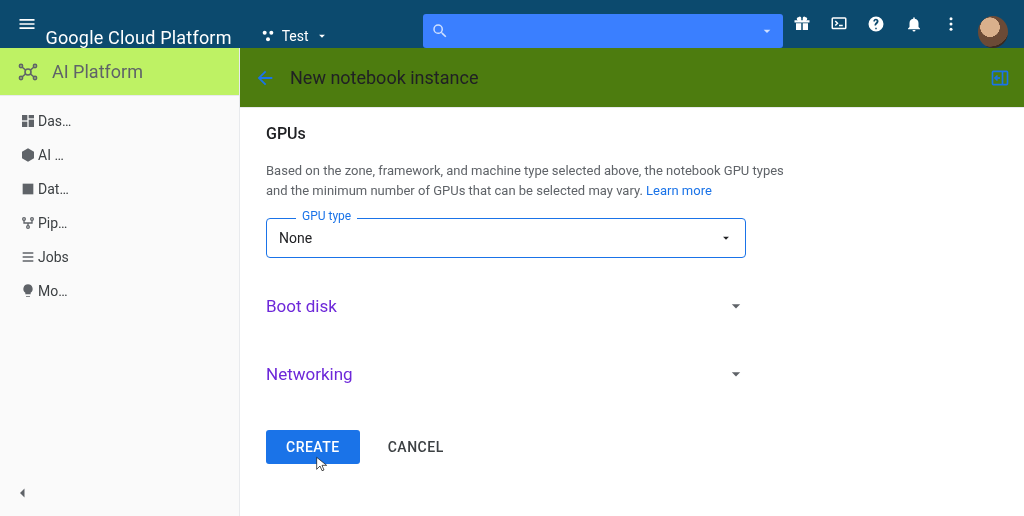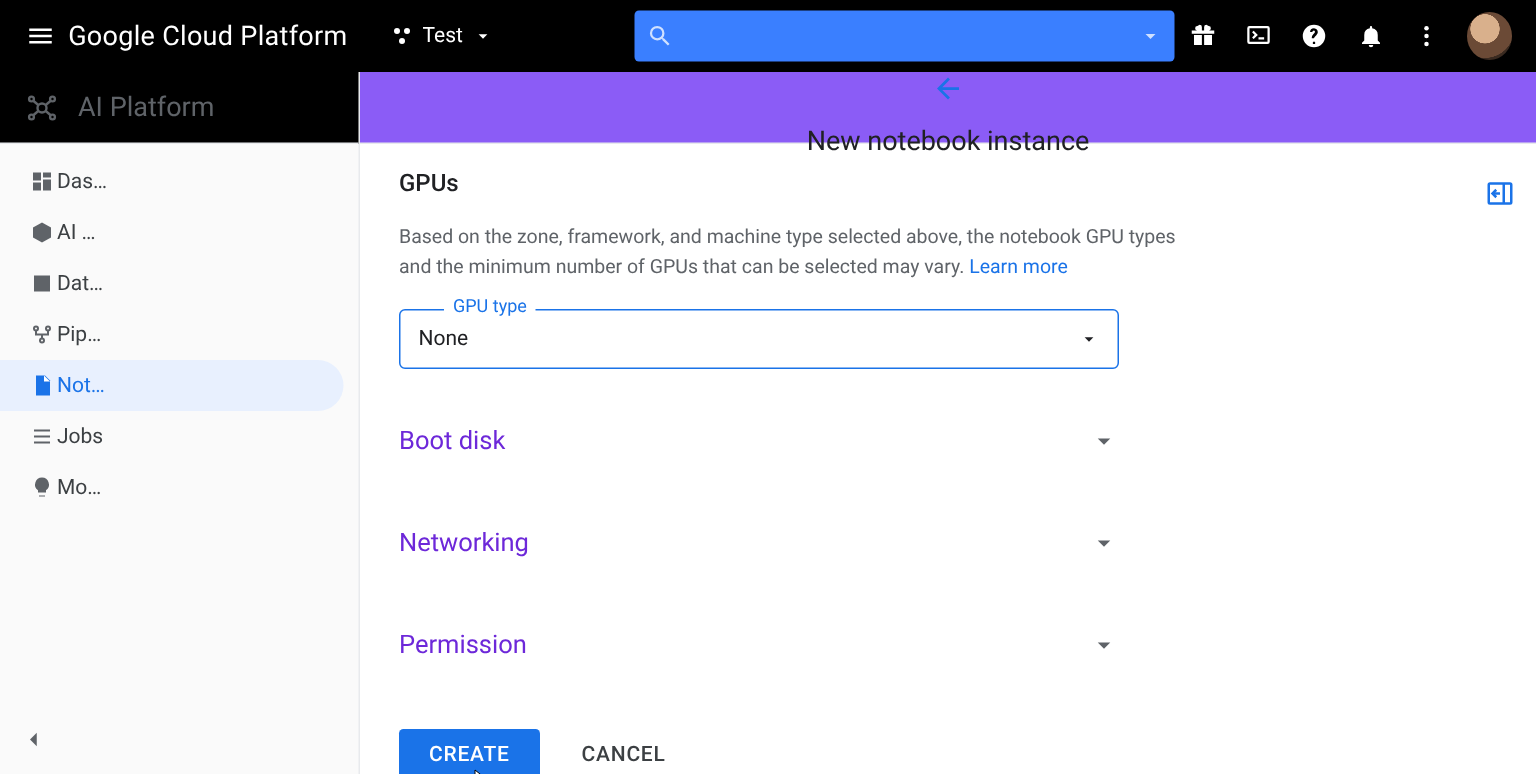--- a/index.html
+++ b/index.html
@@ -1,21 +1,21 @@
 <!DOCTYPE html>
 <html><head>
 <meta charset="utf-8">
 <style>
   * { box-sizing: border-box; margin: 0; padding: 0; font-family: Roboto, "Helvetica Neue", Arial, sans-serif; }
   body { width: 1024px; height: 516px; overflow: hidden; background: #fff; }
 
   
   .topbar {
-    height: 48px; background: #000000; color: #fff;
-    display: flex; align-items: center; padding: 0 8px;
+    height: 48px; background: #0c4a6e; color: #fff;
+    display: flex; align-items: flex-end; padding: 0 8px;
     font-size: 16px;
   }
   .topbar .ham { width: 40px; display:flex; justify-content:center; align-items:center; }
   .topbar .brand { font-size: 18px; letter-spacing: 0.2px; margin-right: 18px; white-space: nowrap; }
   .topbar .proj { display:flex; align-items:center; gap:6px; font-size:14px; padding:4px 10px; border-radius:3px; cursor:pointer; }
   .topbar .proj svg { flex:none; }
   .topbar .spacer1 { width: 90px; }
   .topbar .search {
     flex: 0 0 360px; height: 34px; background:#3a7fff; border-radius:3px;
     display:flex; align-items:center; padding:0 8px; gap:8px;
@@ -35,41 +35,41 @@
   .mainrow { display:flex; height: calc(516px - 48px); }
 
   
   .sidebar {
     width: 240px; background:#fafafa; border-right:1px solid #e8eaed;
     display:flex; flex-direction:column; position:relative;
   }
   .sidehead {
     height:48px; display:flex; align-items:center; gap:12px;
     padding:0 16px; color:#5f6368; font-size:18px;
-    border-bottom:1px solid #e8eaed; background:#000000;
+    border-bottom:1px solid #e8eaed; background:#bef264;
   }
   .navlist { padding:8px 0; flex:1; }
   .navitem {
     height:34px; display:flex; align-items:center; gap:0;
     padding:0 18px; color:#3c4043; font-size:14px; cursor:pointer;
     border-radius:0 18px 18px 0; margin-right:10px;
   }
   .navitem.active { background:#e8f0fe; color:#1a73e8; }
   .navitem .navicon { width:20px; display:flex; justify-content:center; color:#5f6368; }
   .navitem.active .navicon { color:#1a73e8; }
   .collapse {
     position:absolute; left:14px; bottom:14px; color:#5f6368; font-size:16px;
     cursor:pointer;
   }
 
   
   .content { flex:1; display:flex; flex-direction:column; min-width:0; position:relative; }
   .contenthead {
-    height:48px; border-bottom:1px solid #e8eaed; background:#8b5cf6;
-    display:flex; align-items:center; padding:0 14px; gap:14px;flex-direction:column;
+    height:60px; border-bottom:1px solid #e8eaed; background:#4d7c0f;
+    display:flex; align-items:center; padding:0 14px; gap:14px;
   }
   .backbtn { color:#1a73e8; cursor:pointer; display:flex; }
   .pagetitle { font-size:18px; color:#202124; }
   .pinbtn { margin-left:auto; color:#1a73e8; cursor:pointer; display:flex; }
 
   .scroll { flex:1; overflow-y:auto; padding: 6px 26px 28px 26px; position:relative; }
   .scroll::-webkit-scrollbar { width:14px; }
   .scroll::-webkit-scrollbar-thumb { background:#c1c6cc; border-radius:8px; }
 
   .section-h { font-size:16px; font-weight:500; color:#202124; margin: 10px 0 18px; }
@@ -219,29 +219,20 @@
         <span class="navicon">
             <svg width="16" height="16" viewBox="0 0 24 24" fill="none" stroke="#5f6368" stroke-width="2">
               <circle cx="6" cy="6" r="2"></circle>
               <circle cx="18" cy="6" r="2"></circle>
               <circle cx="12" cy="18" r="2"></circle>
               <path d="M6 8v4h12V8M12 12v4"></path>
             </svg>
           </span>
         <span>Pip…</span>
       </div>
-      <div class="navitem active">
-        <span class="navicon">
-            <svg width="16" height="16" viewBox="0 0 24 24" fill="#1a73e8">
-              <path d="M6 2h9l5 5v15H6z"></path>
-              <path d="M14 2v6h6" fill="#fff"></path>
-            </svg>
-          </span>
-        <span>Not…</span>
-      </div>
       <div class="navitem">
         <span class="navicon">
             <svg width="16" height="16" viewBox="0 0 24 24" fill="none" stroke="#5f6368" stroke-width="2">
               <path d="M4 6h16M4 12h16M4 18h16"></path>
             </svg>
           </span>
         <span>Jobs</span>
       </div>
       <div class="navitem">
         <span class="navicon">
@@ -299,26 +290,20 @@
         <svg width="20" height="20" viewBox="0 0 24 24" fill="#5f6368">
             <path d="M7 10l5 5 5-5z"></path>
           </svg>
       </div>
       <div class="expander">
         <span>Networking</span>
         <svg width="20" height="20" viewBox="0 0 24 24" fill="#5f6368">
             <path d="M7 10l5 5 5-5z"></path>
           </svg>
       </div>
-      <div class="expander">
-        <span>Permission</span>
-        <svg width="20" height="20" viewBox="0 0 24 24" fill="#5f6368">
-            <path d="M7 10l5 5 5-5z"></path>
-          </svg>
-      </div>
 
       <div class="actions">
         <button class="btn-primary">CREATE</button>
         <button class="btn-flat">CANCEL</button>
         <svg class="cursor" width="16" height="20" viewBox="0 0 24 24" fill="#fff" stroke="#000" stroke-width="1">
             <path d="M4 2l0 18 5-5 3 7 3-1-3-7 7 0z"></path>
           </svg>
       </div>
     </div>
   </div>

